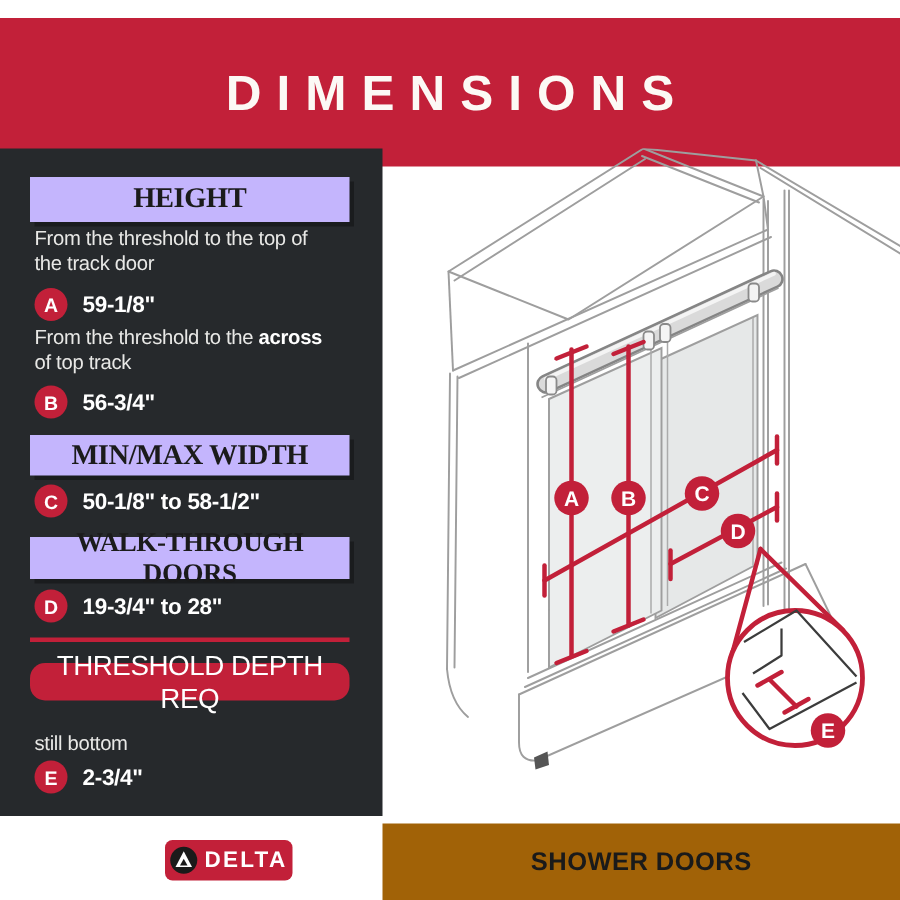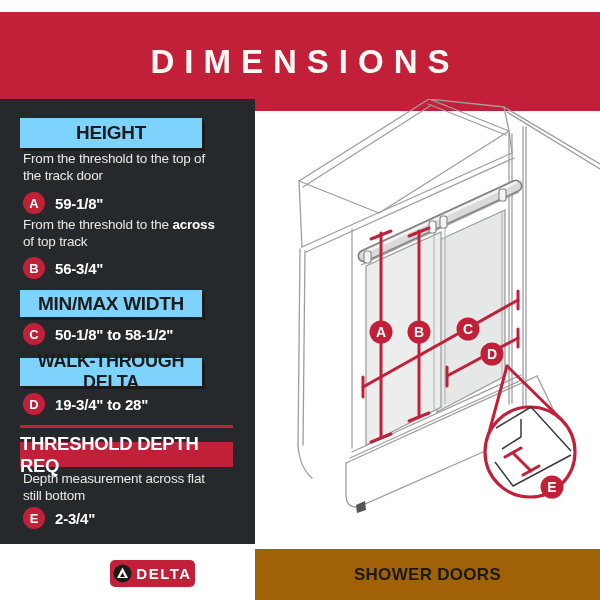--- a/index.html
+++ b/index.html
@@ -9,27 +9,27 @@
 
   
   .banner { position:absolute; left:0; top:12px; width:600px; height:99px;
             background:#C22039; display:flex; align-items:center; justify-content:center; }
   .banner h1 { color:#FCF9F5; font-size:33px; font-weight:bold; letter-spacing:10px;
                padding-left:10px; }
 
   
   .panel { position:absolute; left:0; top:99px; width:255px; height:445px;
            background:#26292C; }
-  .hdr-box { position:absolute; left:20px; width:182px; background:#7dd3fc;
+  .hdr-box { position:absolute; left:20px; width:213px; background:#c4b5fd;
              color:#1b1b1b; font-weight:bold; font-size:19px; text-align:center;
              display:flex; align-items:center; justify-content:center;
-             box-shadow:3px 3px 0 rgba(0,0,0,0.30); letter-spacing:-0.3px; }
+             box-shadow:3px 3px 0 rgba(0,0,0,0.30); letter-spacing:-0.3px;font-family:Liberation Serif, serif; }
   .hdr-red { position:absolute; left:20px; width:213px; background:#C22039;
-             color:#fff; font-weight:bold; font-size:18.5px; text-align:left;
-             display:flex; align-items:center; justify-content:center; letter-spacing:-0.3px; }
+             color:#fff; font-weight:normal; font-size:18.5px; text-align:center;
+             display:flex; align-items:center; justify-content:center; letter-spacing:-0.3px;border-radius:10px; }
   .desc { position:absolute; left:23px; width:215px; color:#E8E8E6;
           font-size:13.5px; line-height:17px; letter-spacing:-0.2px; }
   .desc b { color:#fff; }
   .dimrow { position:absolute; left:23px; display:flex; align-items:center; }
   .badge { width:22px; height:22px; border-radius:50%; background:#C22039;
            color:#fff; font-weight:bold; font-size:13px; display:flex;
            align-items:center; justify-content:center; flex:0 0 22px; }
   .dimval { color:#fff; font-weight:bold; font-size:15px; margin-left:10px;
             letter-spacing:-0.2px; }
   .divider { position:absolute; left:20px; width:213px; height:3px; background:#C22039; }
@@ -80,34 +80,34 @@
 
     <div class="hdr-box" style="top:191px; height:27px;">
       <span>MIN/MAX WIDTH</span>
     </div>
     <div class="dimrow" style="top:224px;">
       <span class="badge">C</span>
       <span class="dimval">50-1/8" to 58-1/2"</span>
     </div>
 
     <div class="hdr-box" style="top:259px; height:28px; font-size:18px;">
-      <span>WALK-THROUGH DELTA</span>
+      <span>WALK-THROUGH DOORS</span>
     </div>
     <div class="dimrow" style="top:294px;">
       <span class="badge">D</span>
       <span class="dimval">19-3/4" to 28"</span>
     </div>
 
     <div class="divider" style="top:326px;"></div>
 
     <div class="hdr-red" style="top:343px; height:25px;">
       <span>THRESHOLD DEPTH REQ</span>
     </div>
     <div class="desc" style="top:371px;">
-      <span>Depth measurement across flat</span><br>
+      <br>
       <span>still bottom</span>
     </div>
     <div class="dimrow" style="top:408px;">
       <span class="badge">E</span>
       <span class="dimval">2-3/4"</span>
     </div>
   </div>
 
   <svg class="diagram" viewBox="255 99 345 450">
 

